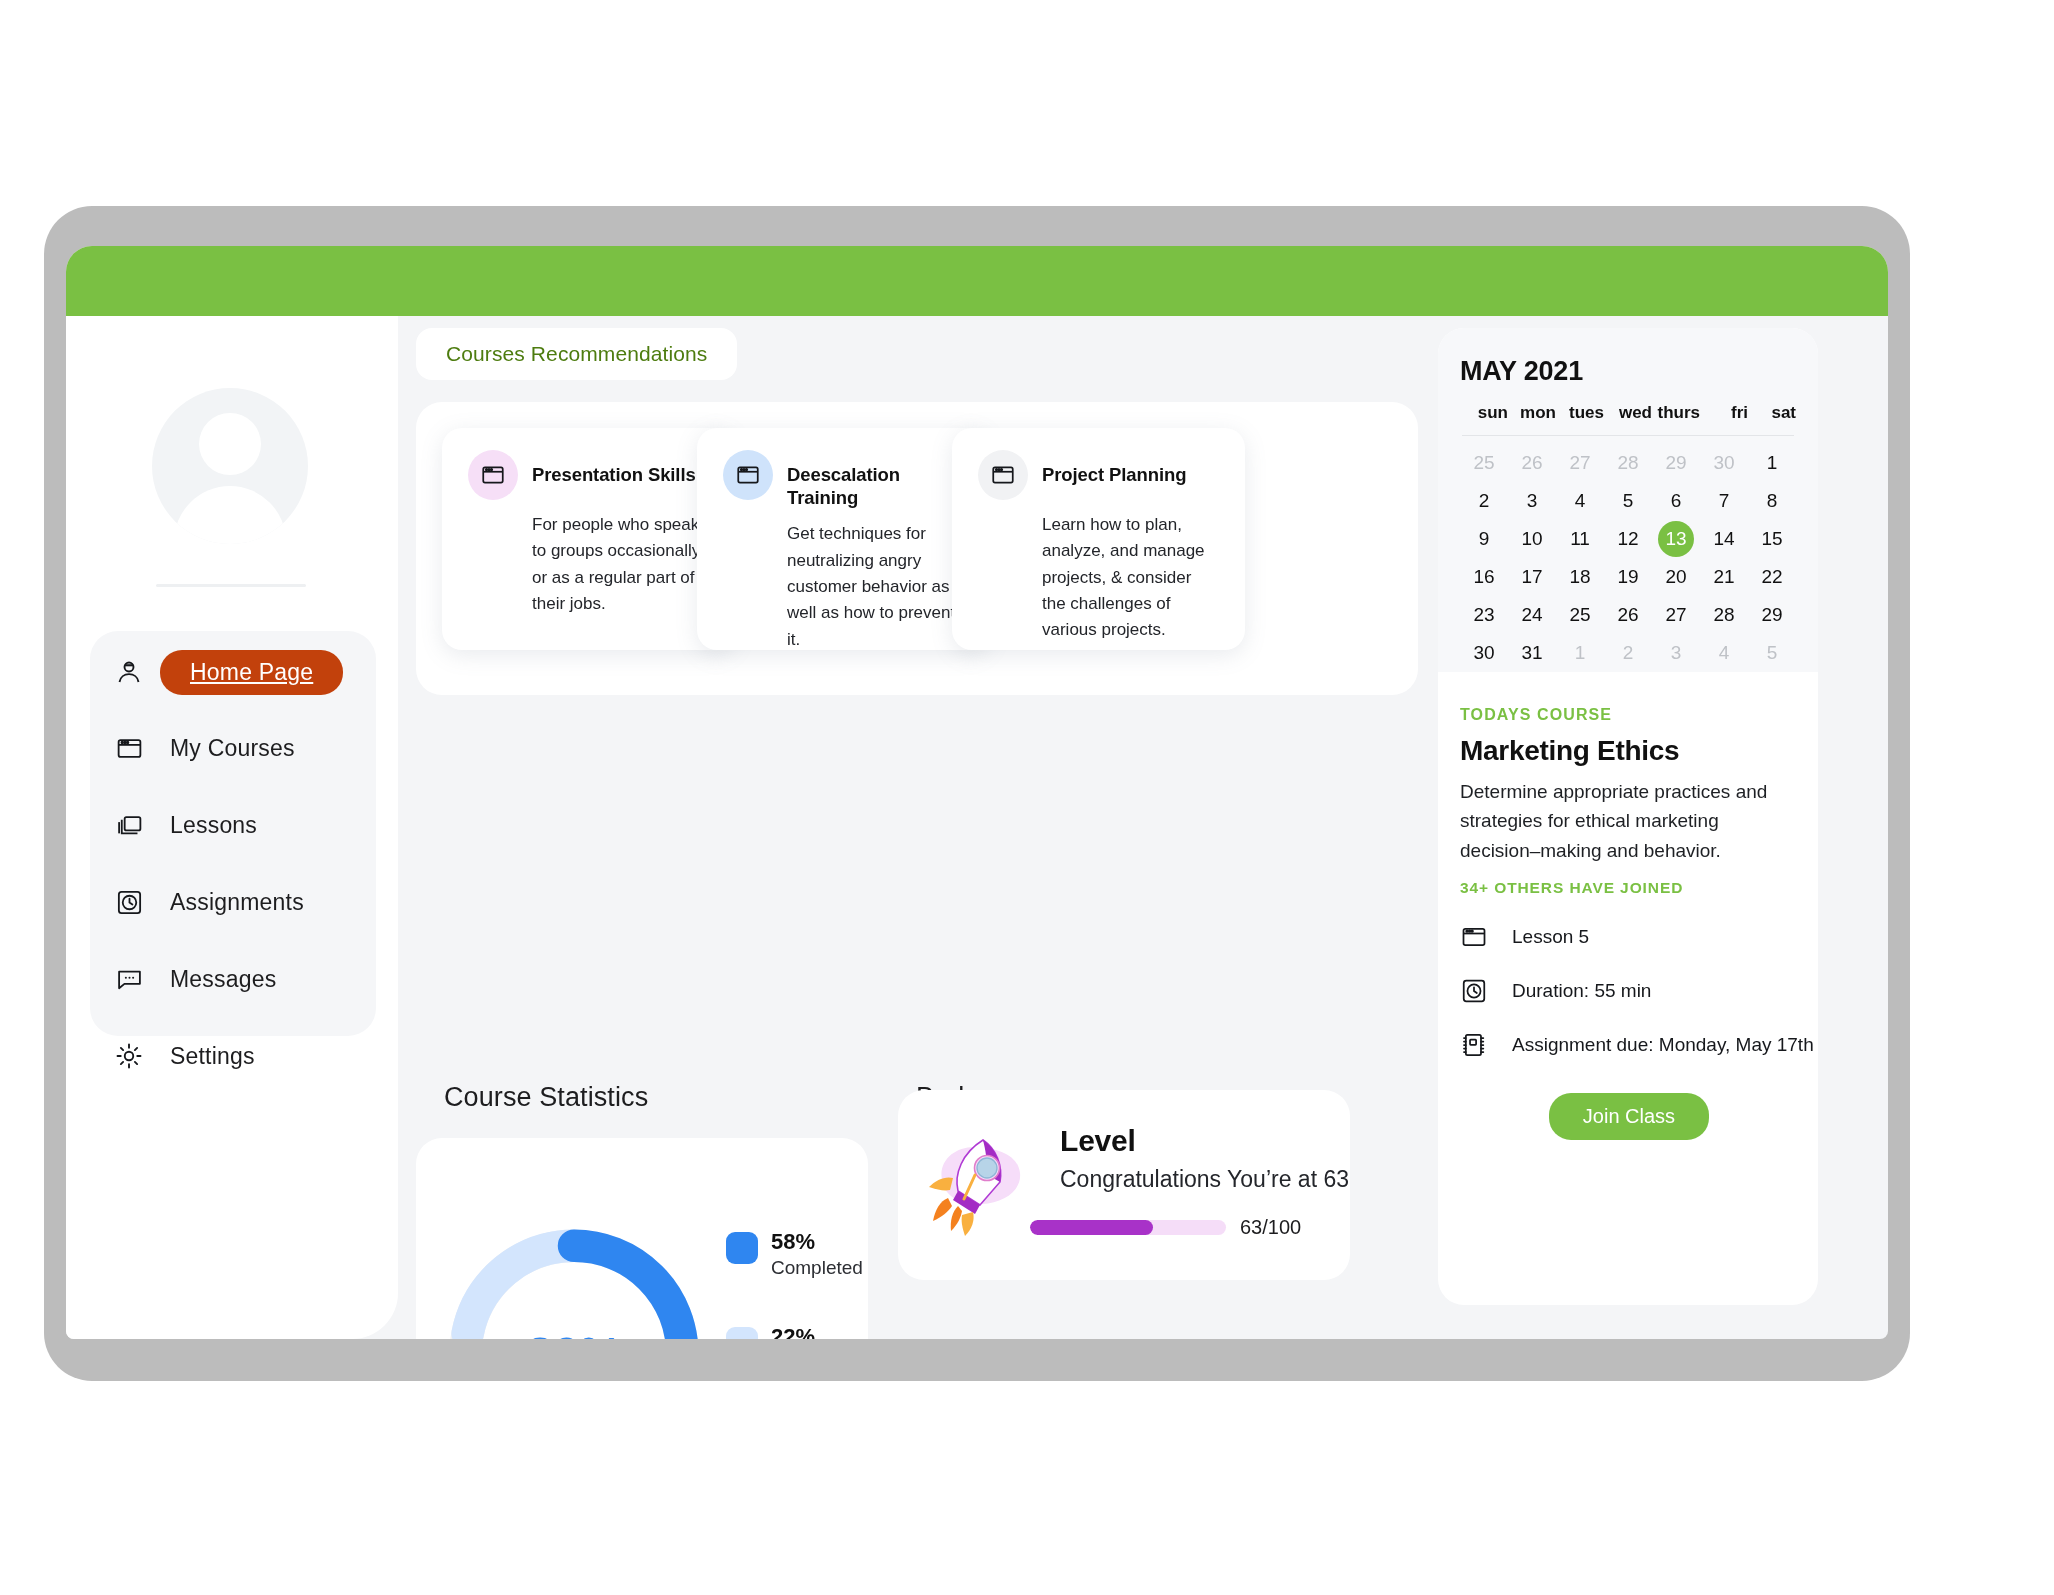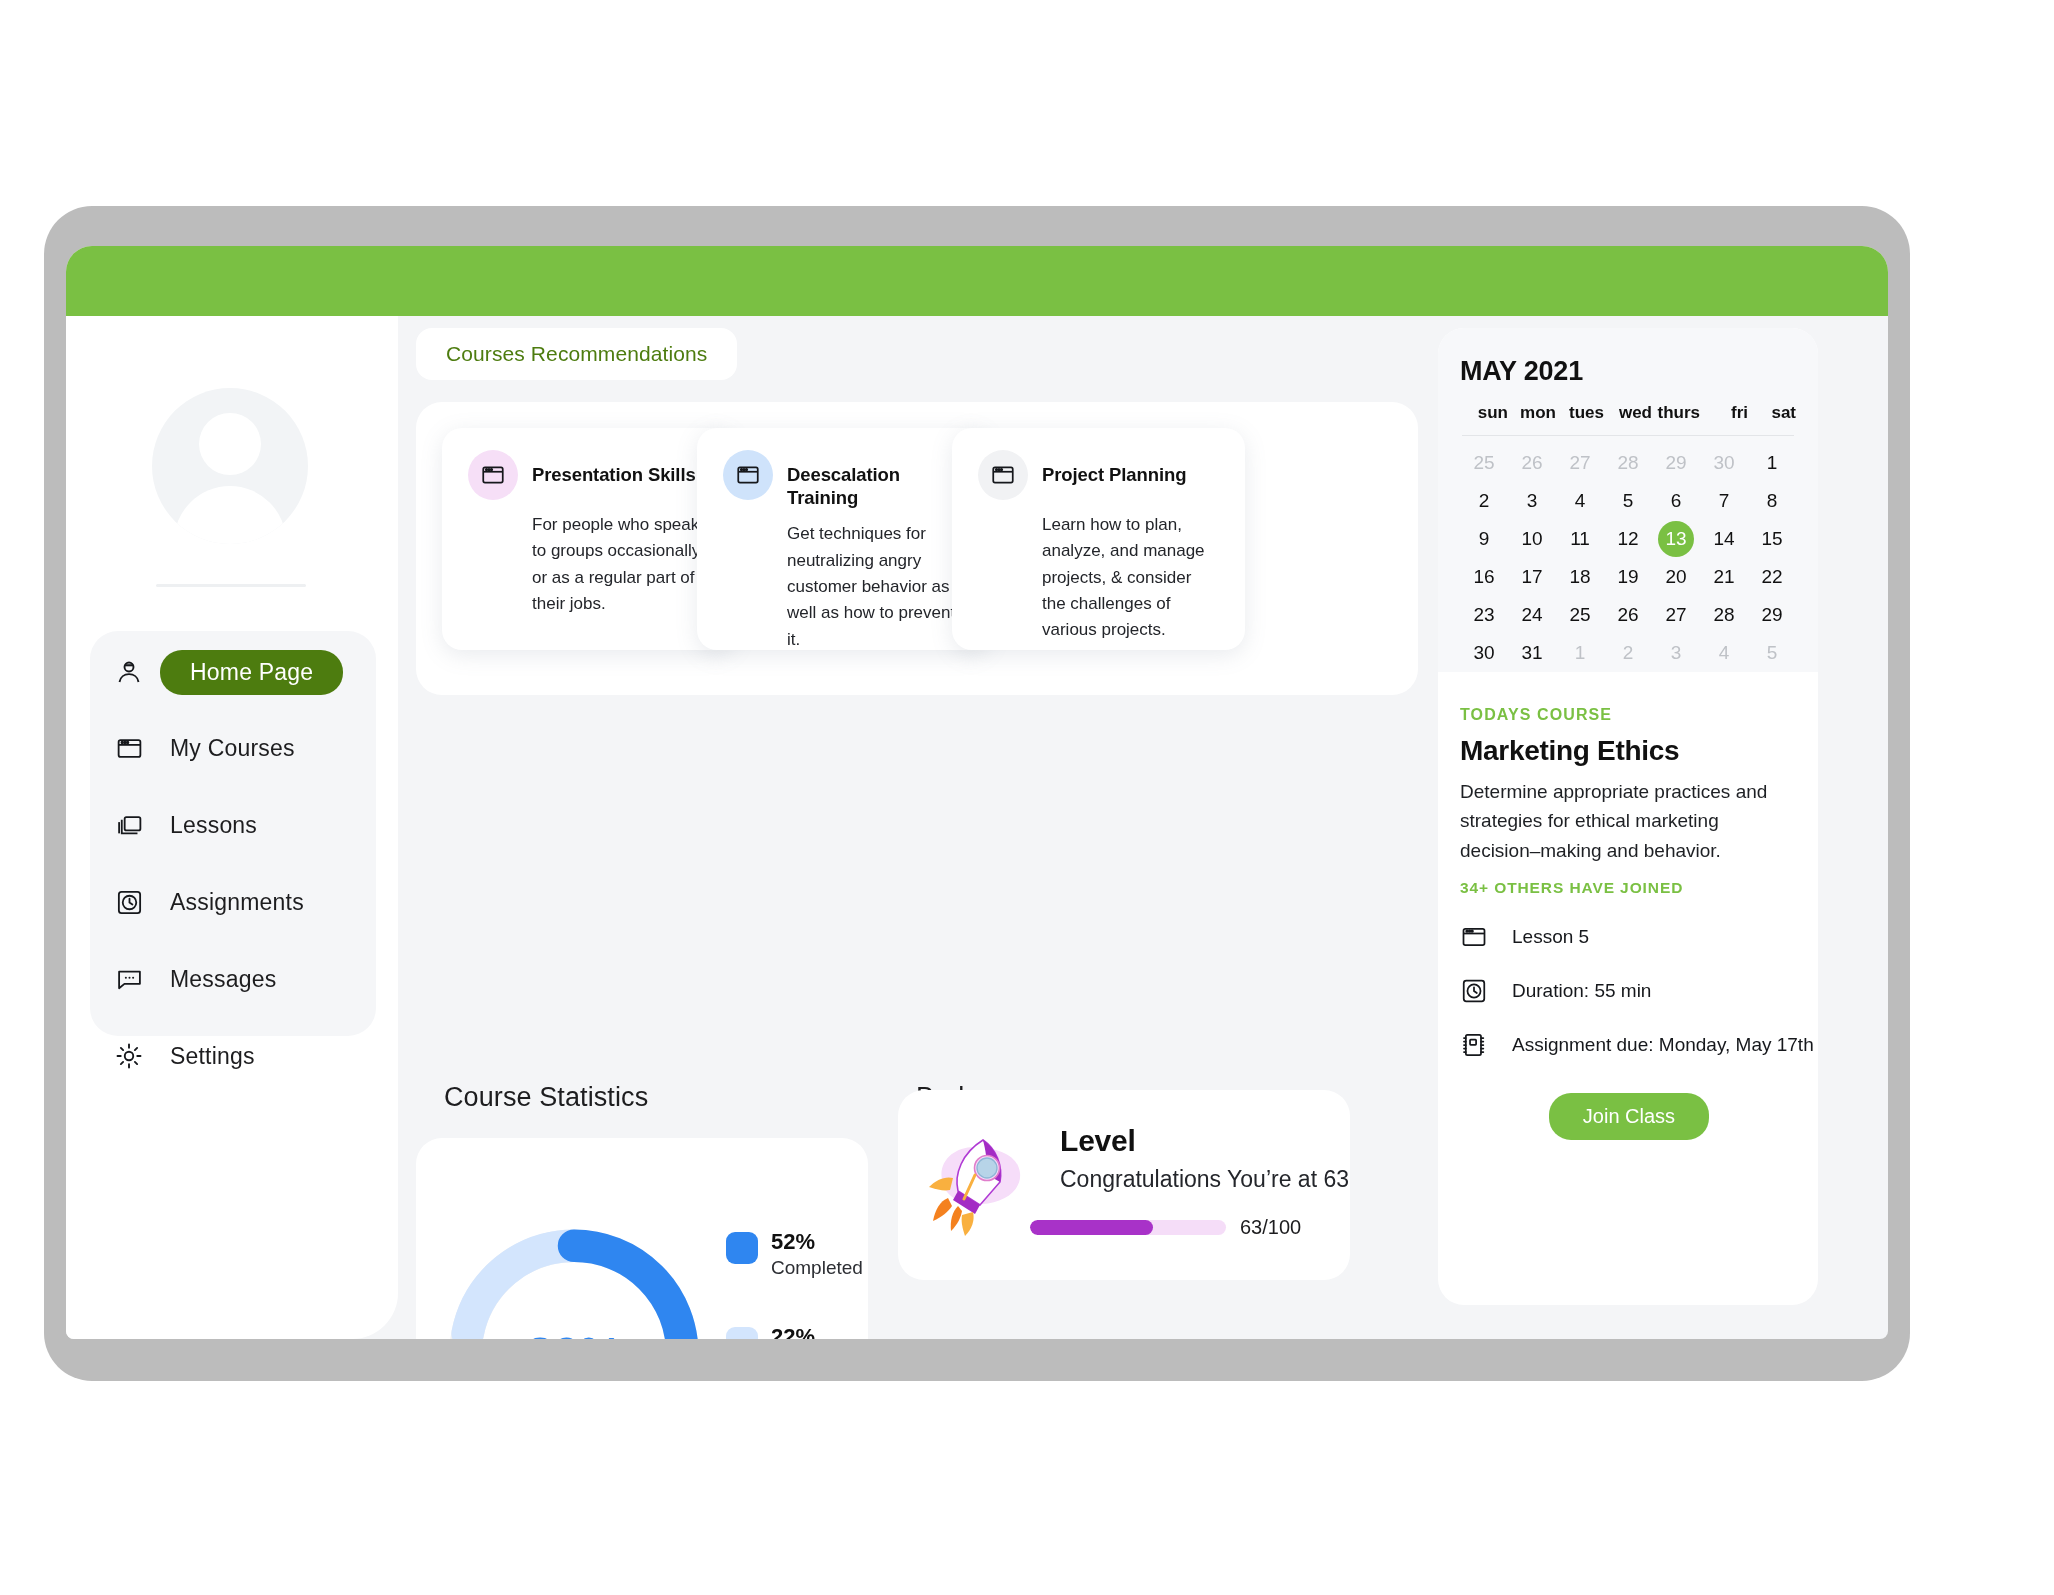--- a/index.html
+++ b/index.html
@@ -118,26 +118,27 @@
     flex: none;
   }
   .nav-label {
     font-size: 23px;
     color: #1d1d1f;
     margin-left: 18px;
     letter-spacing: .2px;
     white-space: nowrap;
   }
   .nav-item.active .nav-label {
-    background: #4d7c0f;
+    background: #c2410c;
     color: #ffffff;
     border-radius: 22px;
     padding: 9px 30px;
     margin-left: 8px;
     font-size: 23px;
+    text-decoration: underline;
   }
 
   
   .main {
     position: absolute;
     left: 332px;
     top: 70px;
     width: 1490px;
     height: 1023px;
   }
@@ -559,21 +560,21 @@
 
             <circle cx="60" cy="60" r="50" fill="none" stroke="#2f86f0" stroke-width="15" stroke-dasharray="182.2 131.8" stroke-dashoffset="0" transform="rotate(-90 60 60)" stroke-linecap="round"></circle>
           </svg>
           <div class="donut-center">80%</div>
         </div>
 
         <div class="legend">
           <div class="legend-row">
             <span class="legend-sw" style="background:#2f86f0"></span>
             <span class="legend-txt">
-              <span class="legend-pct" style="display:block">52%</span>
+              <span class="legend-pct" style="display:block">58%</span>
               <span class="legend-lbl" style="display:block">Completed</span>
             </span>
           </div>
           <div class="legend-row">
             <span class="legend-sw" style="background:#d3e5fd"></span>
             <span class="legend-txt">
               <span class="legend-pct" style="display:block">22%</span>
 
             </span>
           </div>

